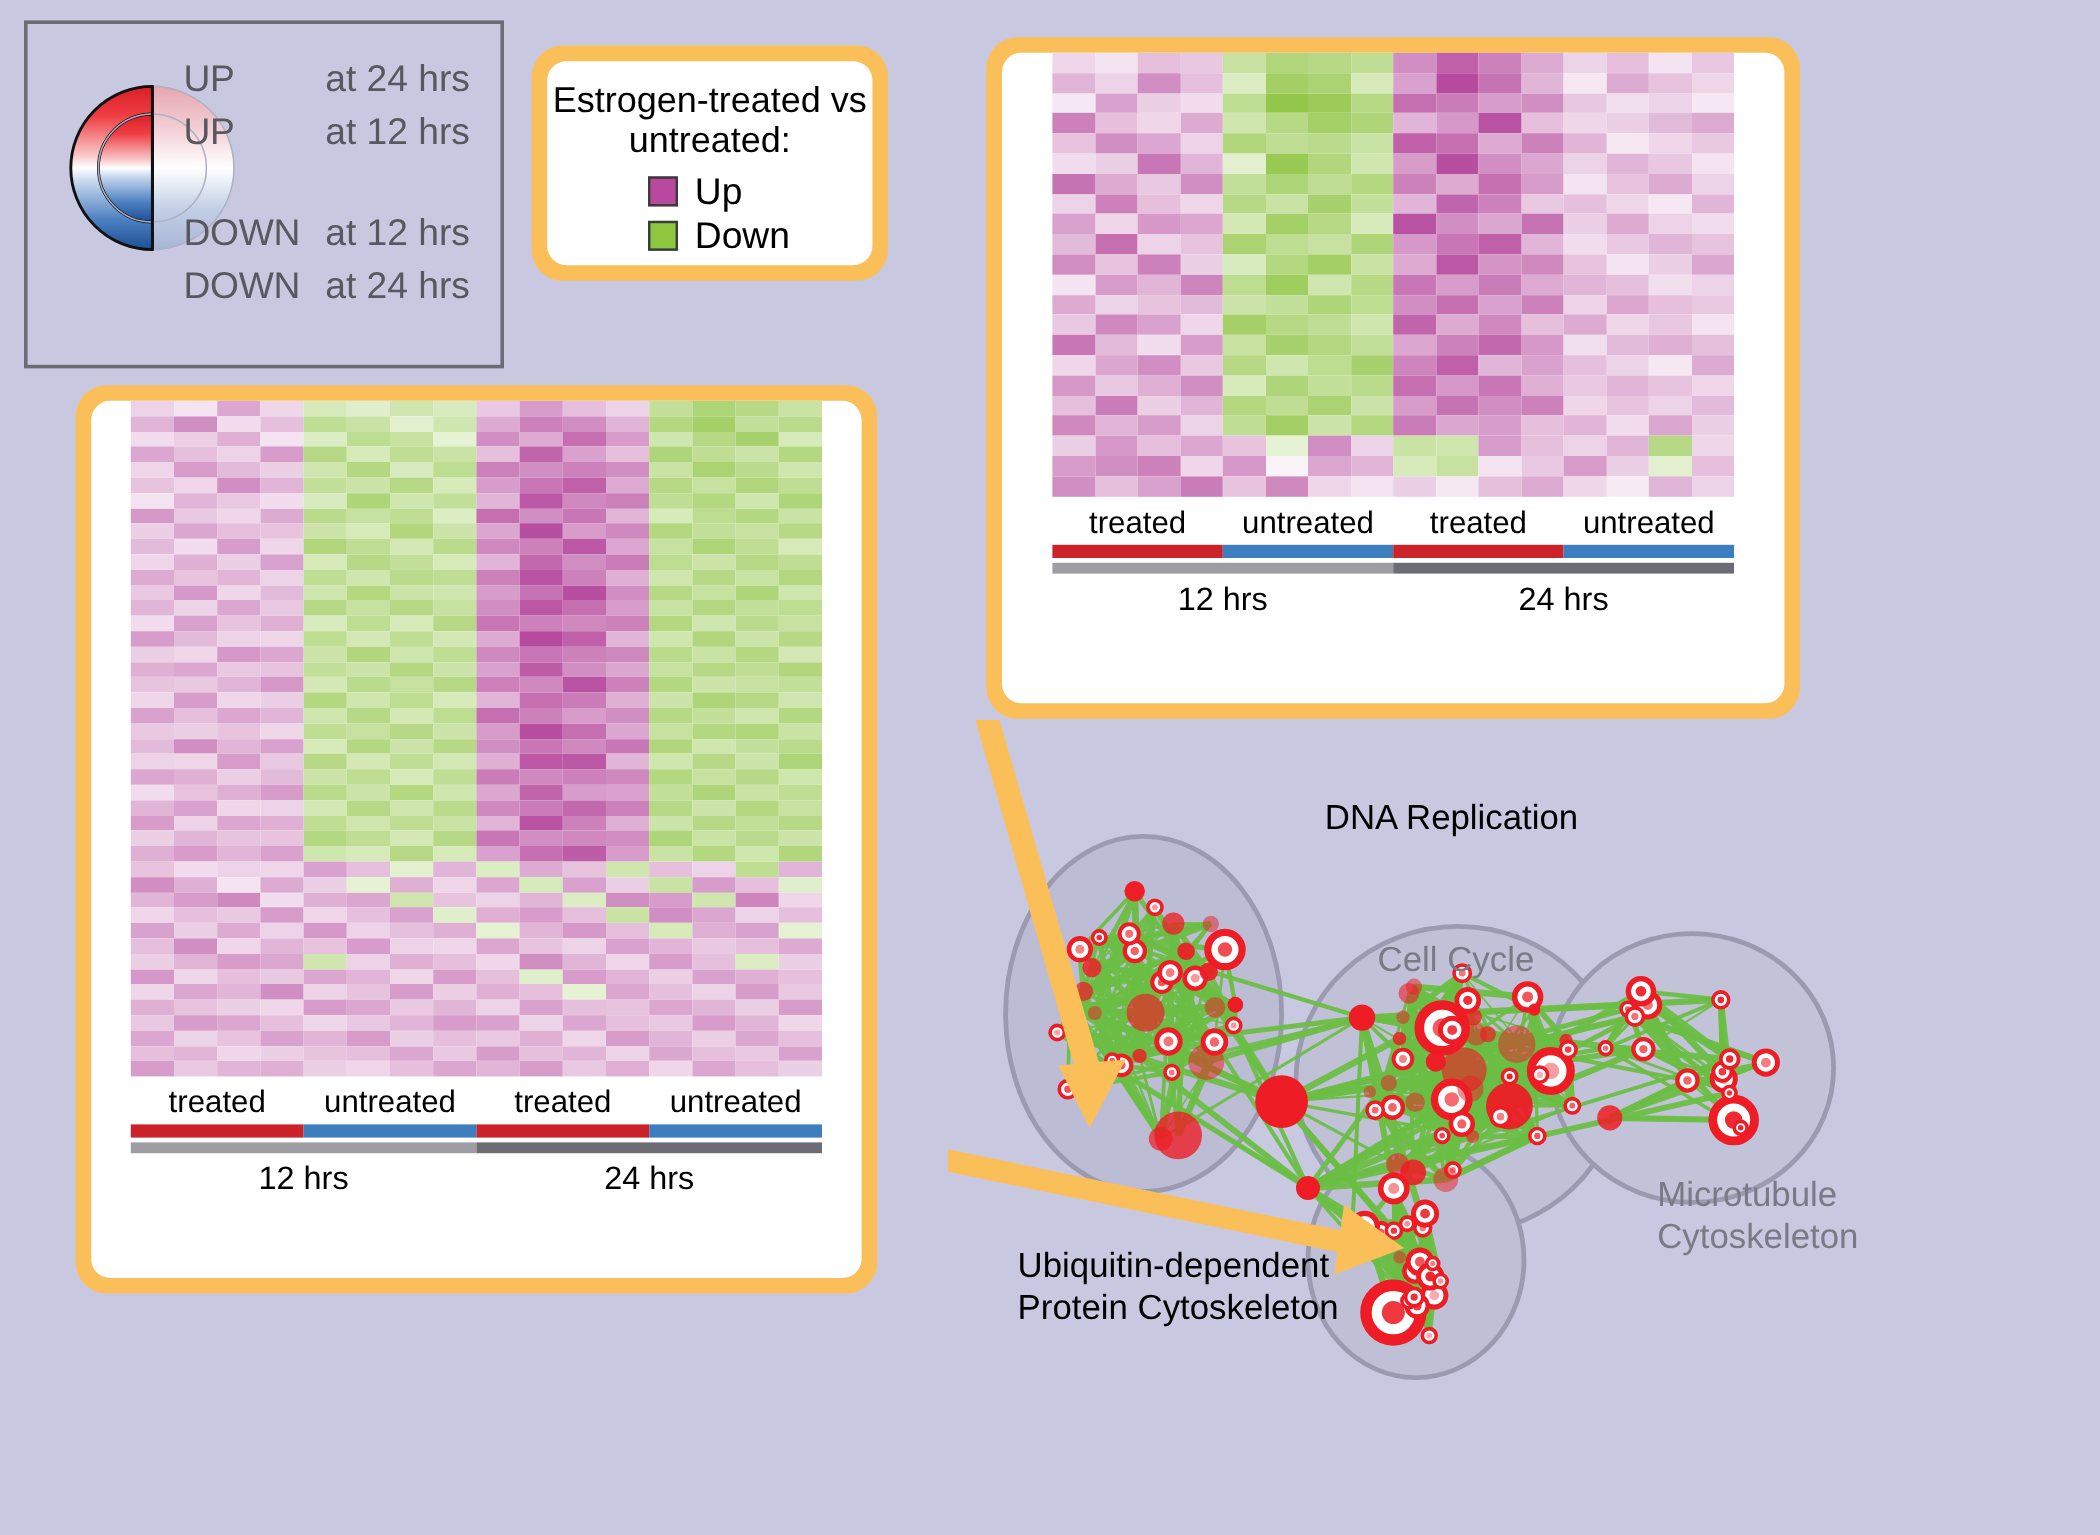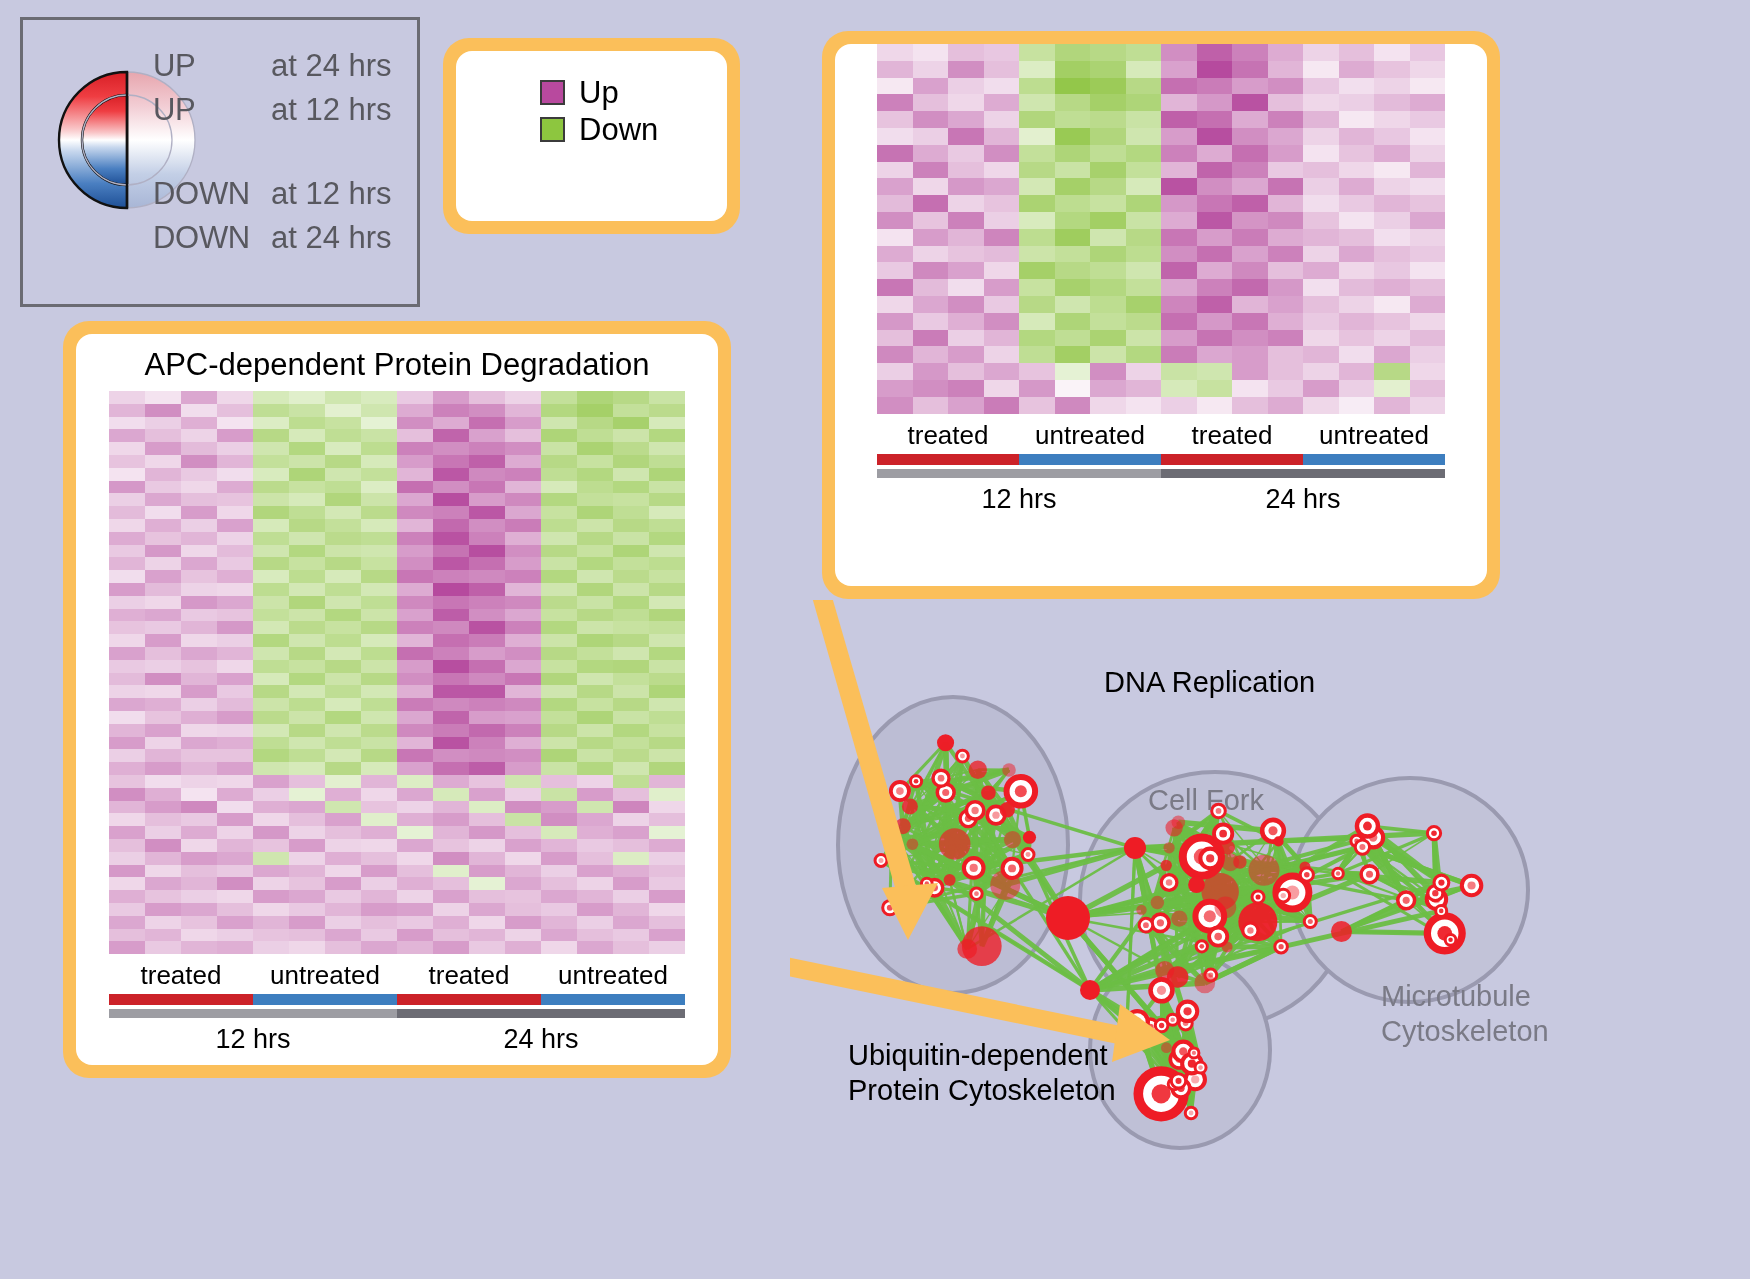--- a/index.html
+++ b/index.html
@@ -138,20 +138,22 @@
     <div class="cw-row">
       <span class="cw-dir">DOWN</span>
       <span class="cw-time">at 24 hrs</span>
     </div>
   </div>
 
 </div>
 
 <div class="panel" id="key-panel">
   <div class="panel-inner">
+    <div id="key-title">Estrogen-treated
+vs untreated:</div>
     <div id="key-items">
       <div class="key-item">
         <span class="swatch" id="sw-up" style="background: rgb(184, 73, 158);"></span>
         <span class="key-label">Up</span>
       </div>
       <div class="key-item">
         <span class="swatch" id="sw-down" style="background: rgb(141, 198, 63);"></span>
         <span class="key-label">Down</span>
       </div>
     </div>
@@ -534,21 +536,20 @@
       <div class="hm-timerow">
         <div class="hm-timelabel">12 hrs</div>
         <div class="hm-timelabel">24 hrs</div>
       </div>
     </div>
   </div>
 </div>
 
 <div class="panel" id="apc-panel">
   <div class="panel-inner">
-    <div class="hm-title">APC-dependent Protein Degradation</div>
     <div class="hm-grid" id="hm-apc" style="grid-template-columns: repeat(16, 36px); width: 576px; height: 563.2px;">
         <div class="hm-cell" style="background: rgb(237, 211, 231);"></div>
         <div class="hm-cell" style="background: rgb(244, 227, 240);"></div>
         <div class="hm-cell" style="background: rgb(219, 167, 208);"></div>
         <div class="hm-cell" style="background: rgb(239, 215, 233);"></div>
         <div class="hm-cell" style="background: rgb(214, 234, 186);"></div>
         <div class="hm-cell" style="background: rgb(224, 239, 203);"></div>
         <div class="hm-cell" style="background: rgb(207, 230, 175);"></div>
         <div class="hm-cell" style="background: rgb(216, 235, 190);"></div>
         <div class="hm-cell" style="background: rgb(233, 201, 226);"></div>
@@ -2278,17 +2279,17 @@
 
     <g>
       <path d="M -225,330 L -222,312 L 350,430 L 347,448 Z" fill="#fbbf5a"></path>
       <path d="M 330,404 L 380,440 L 322,462 Z" fill="#fbbf5a"></path>
     </g>
   </svg>
 
 </div>
 
 <div class="net-label" id="lbl-dna">DNA Replication</div>
-<div class="net-label" id="lbl-cellcycle">Cell Fork</div>
+<div class="net-label" id="lbl-cellcycle">Cell Cycle</div>
 <div class="net-label" id="lbl-microtubule">Microtubule
 Cytoskeleton</div>
 <div class="net-label" id="lbl-ubiquitin">Ubiquitin-dependent
 Protein Cytoskeleton</div>
 
 </body></html>

